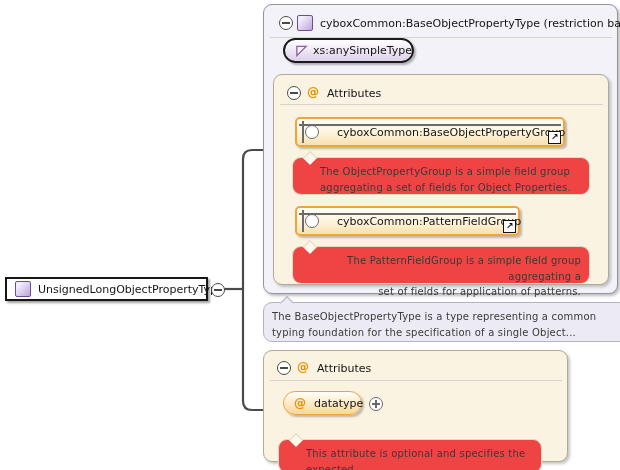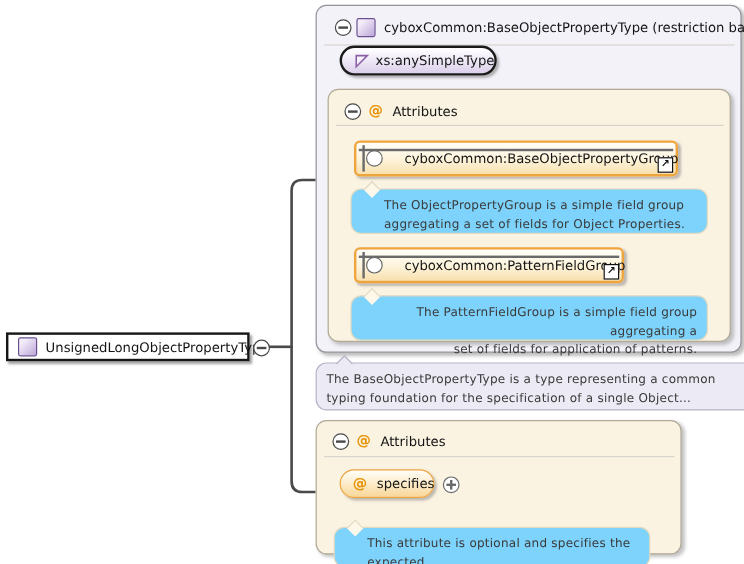--- a/index.html
+++ b/index.html
@@ -89,21 +89,21 @@
     display:flex; align-items:center; gap:8px; padding-left:10px; box-sizing:border-box;
   }
 
   
   .callout {
     position:absolute; border-radius:9px; padding:6px 8px 5px 8px; box-sizing:border-box;
     font-size:10px; color:#3a3a3a; line-height:1.55;
   }
   .callout .txt { white-space:pre-line; letter-spacing:.2px; }
   .callout.lav { background:#eceaf4; border:1px solid #b6b3c7; }
-  .callout.cream { background:#7dd3fc; border:1px solid #e1dac1;padding-left:27px; }
+  .callout.cream { background:#ef4444; border:1px solid #e1dac1;padding-left:27px; }
   .pointer {
     position:absolute; top:-5.5px; width:9px; height:9px; transform:rotate(45deg);
     border-left:1px solid; border-top:1px solid;
   }
   .callout.lav .pointer { background:#eceaf4; border-color:#b6b3c7; }
   .callout.cream .pointer { background:#fdf8ea; border-color:#e1dac1; }
 
   .hdr-label { position:absolute; font-size:11px; color:#141414; white-space:nowrap; }
 </style>
 </head>
@@ -186,21 +186,21 @@
 
   <div class="panel cream attrs-bottom">
     <span class="toggle" style="left:13px; top:10px;"></span>
     <span class="at-ico" style="position:absolute; left:33px; top:10px;">@</span>
     <span class="hdr-label" style="left:53px; top:11px;">Attributes</span>
     <div class="hsep" style="left:6px; top:29px; width:292px;"></div>
   </div>
 
   <div class="badge-attr">
     <span class="at-ico">@</span>
-    <span class="lbl">specifies</span>
+    <span class="lbl">datatype</span>
   </div>
   <span class="toggle plus thin" style="left:369px; top:397px;"></span>
 
   <div class="callout cream" style="left:278px; top:439px; width:264px; height:34px;">
     <span class="pointer" style="left:12px;"></span>
     <span class="txt">This attribute is optional and specifies the expected
 type for the value of the specified property.</span>
   </div>
 
 </div>

